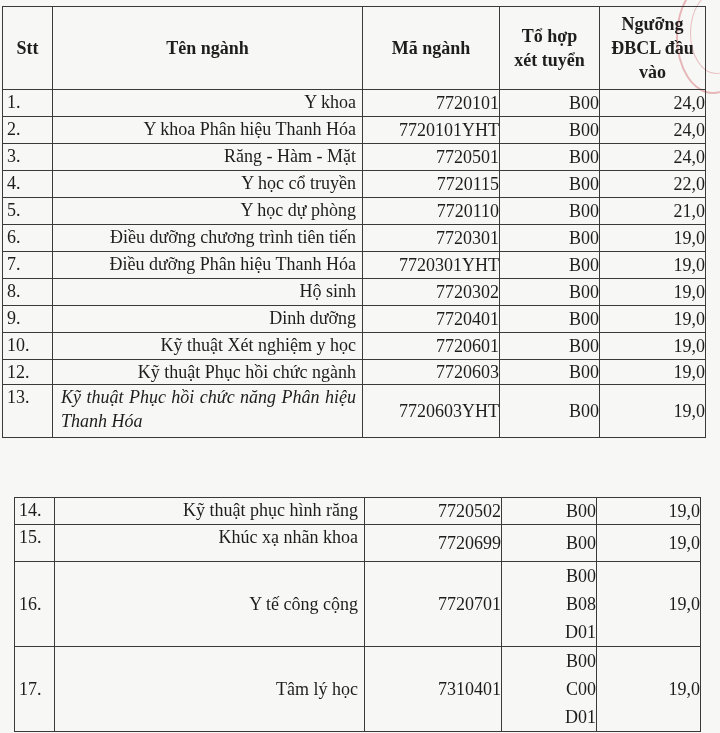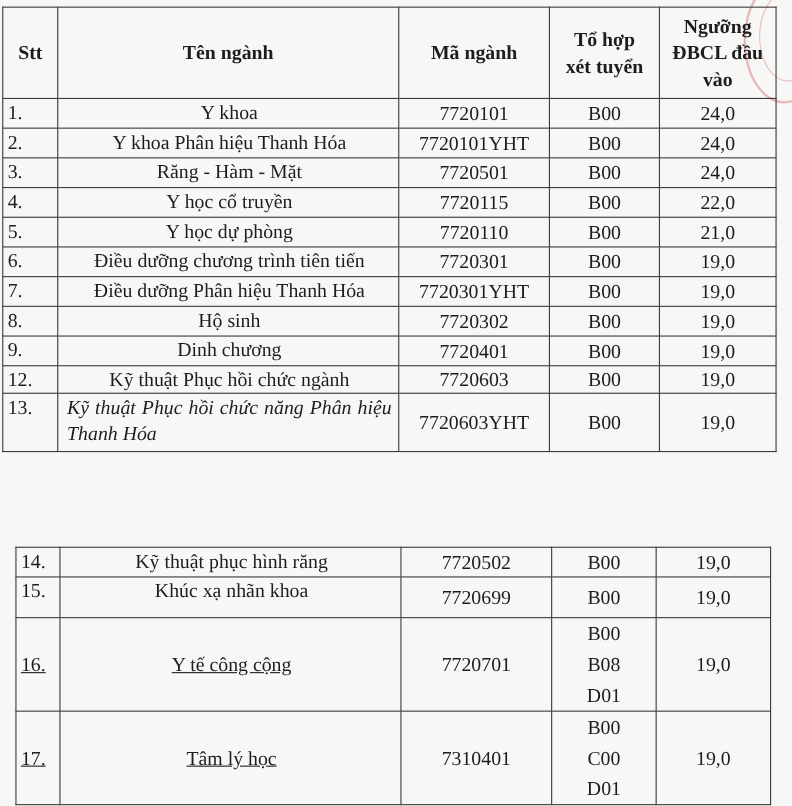--- a/index.html
+++ b/index.html
@@ -9,24 +9,24 @@
     font-family:"Liberation Serif", "DejaVu Serif", serif;
     color:#1d1d1d;
     position:relative;
   }
   table { border-collapse:collapse; position:absolute; table-layout:fixed; }
   td, th { border:1.5px solid #3a3a3a; padding:0; font-size:18px; line-height:24px; }
   th { font-weight:bold; text-align:center; vertical-align:middle; }
   #t1 { left:2px; top:6px; width:703px; }
   #t2 { left:14px; top:497px; width:686px; }
   .stt { text-align:left; padding-left:4px; vertical-align:top; }
-  .name { text-align:center; padding-left:8px; padding-right:6px; vertical-align:top; }
+  .name { text-align:right; padding-left:8px; padding-right:6px; vertical-align:top; }
   .name.just { text-align:justify;font-style:italic; }
-  .c { text-align:center; vertical-align:middle; }
-  .mid { vertical-align:middle;text-decoration:underline; }
+  .c { text-align:right; vertical-align:middle; }
+  .mid { vertical-align:middle; }
   #t2 .stt { padding-left:4px; }
   .combo span { display:block; line-height:28px; }
   .stamp {
     position:absolute; right:-30px; top:-20px; width:70px; height:110px;
     border:2px solid rgba(200,60,70,0.35); border-radius:50%;
   }
   .stamp-inner {
     position:absolute; right:-22px; top:-8px; width:50px; height:80px;
     border:1.5px solid rgba(200,60,70,0.3); border-radius:50%;
   }
@@ -113,22 +113,29 @@
     </tr>
     <tr style="height:27px">
       <td class="stt">8.</td>
       <td class="name">Hộ sinh</td>
       <td class="c">7720302</td>
       <td class="c">B00</td>
       <td class="c">19,0</td>
     </tr>
     <tr style="height:27px">
       <td class="stt">9.</td>
-      <td class="name">Dinh chương</td>
+      <td class="name">Dinh dưỡng</td>
       <td class="c">7720401</td>
+      <td class="c">B00</td>
+      <td class="c">19,0</td>
+    </tr>
+    <tr style="height:27px">
+      <td class="stt">10.</td>
+      <td class="name">Kỹ thuật Xét nghiệm y học</td>
+      <td class="c">7720601</td>
       <td class="c">B00</td>
       <td class="c">19,0</td>
     </tr>
     <tr style="height:15px">
       <td class="stt">12.</td>
       <td class="name">Kỹ thuật Phục hồi chức ngành</td>
       <td class="c">7720603</td>
       <td class="c">B00</td>
       <td class="c">19,0</td>
     </tr>

